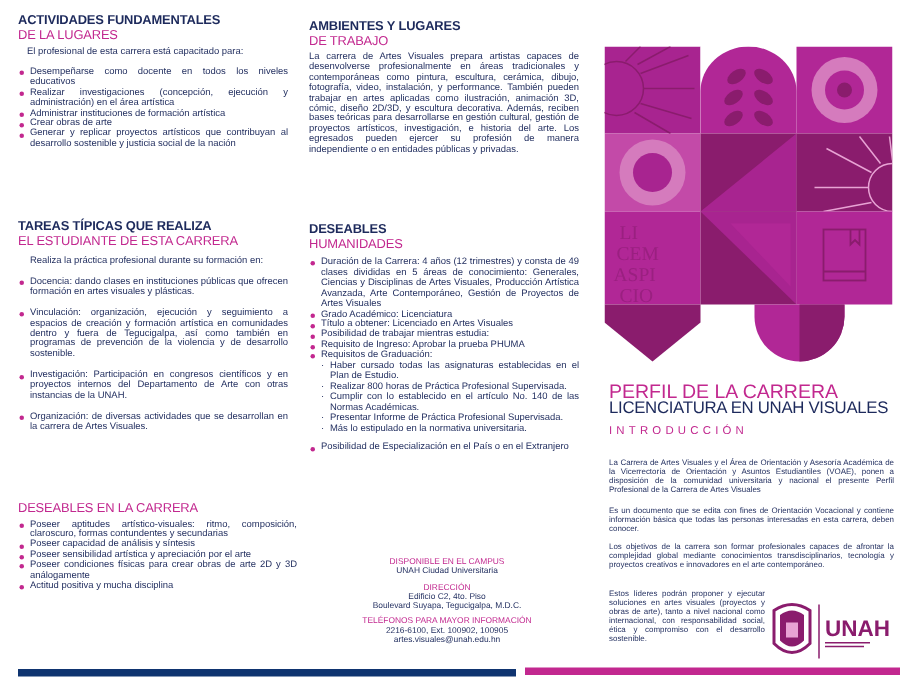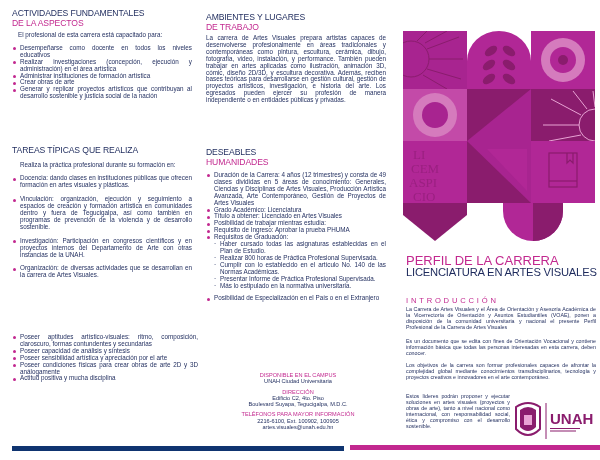--- a/index.html
+++ b/index.html
@@ -2,72 +2,74 @@
 <html><head>
 <meta charset="utf-8">
 <style>
 *{box-sizing:border-box;margin:0;padding:0}
 html,body{width:600px;height:460px;background:#fff;overflow:hidden}
 body{position:relative;font-family:"Liberation Sans",sans-serif;color:#1d2a5c}
 .col{position:absolute;top:0;height:460px}
 .c1{left:0;width:198px}
 .c2{left:198px;width:200px}
 .c3{left:398px;width:202px}
-.h1{font-size:8.6px;font-weight:normal;color:#1d2a5c;line-height:9.5px;letter-spacing:-0.1px}
+.h1{font-size:8.6px;font-weight:bold;color:#1d2a5c;line-height:9.5px;letter-spacing:-0.1px}
 .h2{font-size:8.6px;color:#c2288f;line-height:9.5px;letter-spacing:-0.1px}
 .p{font-size:6.3px;line-height:6.9px;text-align:justify;color:#1d2a5c}
 ul.b{list-style:none}
 ul.b li{position:relative;padding-left:8px;font-size:6.3px;line-height:6.9px;text-align:justify;color:#1d2a5c}
 ul.b li::before{content:"";position:absolute;left:1px;top:2.3px;width:3px;height:3px;background:#c2288f;border-radius:50%}
 ul.s{list-style:none;margin-left:8px}
 ul.s li{position:relative;padding-left:6px;font-size:6.3px;line-height:6.9px;text-align:justify}
 ul.s li::before{content:"·";position:absolute;left:0;top:0;color:#1d2a5c}
 .sec{position:absolute}
 .contact{position:absolute;text-align:center;font-size:5.6px;line-height:6.3px}
 .contact .lab{color:#c2288f}
 .contact .val{color:#1d2a5c}
 .bar-navy{position:absolute;left:12px;top:446px;width:332px;height:5px;background:#0f3470}
 .bar-pink{position:absolute;left:350px;top:445px;width:250px;height:5px;background:#c2288f}
 .fac{position:absolute;left:5px;top:13px;font-size:7.4px;letter-spacing:2.4px;color:#c2288f;line-height:8.6px}
 .art{position:absolute;left:5px;top:31px;width:192px;height:215px}
 .perfil{position:absolute;left:8px;top:253px;font-size:13px;color:#c2288f}
 .lic{position:absolute;left:8px;top:266px;font-size:11.2px;color:#1d2a5c;letter-spacing:-0.2px}
-.intro{position:absolute;left:8px;top:296px;font-size:7.6px;letter-spacing:2.8px;color:#c2288f}
+.intro{position:absolute;left:8px;top:282px;font-size:7.6px;letter-spacing:2.8px;color:#c2288f}
 .ptxt{position:absolute;font-size:5.3px;line-height:6.1px;text-align:justify;color:#1d2a5c}
 .logo{position:absolute;left:116px;top:401px;width:84px;height:40px}
 </style>
 </head>
 <body>
 
 <div class="col c1">
   <div class="sec" style="left:12px;top:9px;width:180px">
     <div class="h1">ACTIVIDADES FUNDAMENTALES</div>
-    <div class="h2">DE LA ASPECTOS</div>
+    <div class="h2">DE LA LUGARES</div>
     <div class="p" style="margin:4px 0 6px 6px">El profesional de esta carrera está capacitado para:</div>
     <ul class="b">
       <li>Desempeñarse como docente en todos los niveles educativos</li>
       <li>Realizar investigaciones (concepción, ejecución y administración) en el área artística</li>
       <li>Administrar instituciones de formación artística</li>
       <li>Crear obras de arte</li>
       <li>Generar y replicar proyectos artísticos que contribuyan al desarrollo sostenible y justicia social de la nación</li>
     </ul>
   </div>
 
   <div class="sec" style="left:12px;top:146px;width:180px">
     <div class="h1">TAREAS TÍPICAS QUE REALIZA</div>
+    <div class="h2">EL ESTUDIANTE DE ESTA CARRERA</div>
     <div class="p" style="margin:6px 0 7px 8px">Realiza la práctica profesional durante su formación en:</div>
     <ul class="b">
       <li style="margin-bottom:7px">Docencia: dando clases en instituciones públicas que ofrecen formación en artes visuales y plásticas.</li>
       <li style="margin-bottom:7px">Vinculación: organización, ejecución y seguimiento a espacios de creación y formación artística en comunidades dentro y fuera de Tegucigalpa, así como también en programas de prevención de la violencia y de desarrollo sostenible.</li>
       <li style="margin-bottom:7px">Investigación: Participación en congresos científicos y en proyectos internos del Departamento de Arte con otras instancias de la UNAH.</li>
       <li>Organización: de diversas actividades que se desarrollan en la carrera de Artes Visuales.</li>
     </ul>
   </div>
 
   <div class="sec" style="left:12px;top:334px;width:186px">
+    <div class="h2" style="margin-bottom:3px">DESEABLES EN LA CARRERA</div>
     <ul class="b">
       <li>Poseer aptitudes artístico-visuales: ritmo, composición, claroscuro, formas contundentes y secundarias</li>
       <li>Poseer capacidad de análisis y síntesis</li>
       <li>Poseer sensibilidad artística y apreciación por el arte</li>
       <li>Poseer condiciones físicas para crear obras de arte 2D y 3D análogamente</li>
       <li>Actitud positiva y mucha disciplina</li>
     </ul>
   </div>
 </div>
 
@@ -173,21 +175,21 @@
       <line x1="146" y1="150" x2="174" y2="150"></line>
       <path d="M164 122 V132 L167 129 L170 132 V122"></path>
     </g>
 
     <polygon points="0,172 64,172 64,184 32,210 0,184" fill="#8a1c6d"></polygon>
     <path d="M100 172 H160 V180 A30 30 0 0 1 100 180 Z" fill="#b12796"></path>
     <path d="M130 172 H160 V180 A30 30 0 0 1 130 210 Z" fill="#8a1c6d"></path>
   </svg>
 
   <div class="perfil">PERFIL DE LA CARRERA</div>
-  <div class="lic">LICENCIATURA EN ARTES VISUALES</div>
+  <div class="lic">LICENCIATURA EN UNAH VISUALES</div>
   <div class="intro">INTRODUCCIÓN</div>
 
   <div class="ptxt" style="left:8px;top:306px;width:190px">La Carrera de Artes Visuales y el Área de Orientación y Asesoría Académica de la Vicerrectoría de Orientación y Asuntos Estudiantiles (VOAE), ponen a disposición de la comunidad universitaria y nacional el presente Perfil Profesional de la Carrera de Artes Visuales</div>
   <div class="ptxt" style="left:8px;top:338px;width:190px">Es un documento que se edita con fines de Orientación Vocacional y contiene información básica que todas las personas interesadas en esta carrera, deben conocer.</div>
   <div class="ptxt" style="left:8px;top:362px;width:190px">Los objetivos de la carrera son formar profesionales capaces de afrontar la complejidad global mediante conocimientos transdisciplinarios, tecnología y proyectos creativos e innovadores en el arte contemporáneo.</div>
   <div class="ptxt" style="left:8px;top:393px;width:104px">Estos líderes podrán proponer y ejecutar soluciones en artes visuales (proyectos y obras de arte), tanto a nivel nacional como internacional, con responsabilidad social, ética y compromiso con el desarrollo sostenible.</div>
 
   <div class="logo">
     <svg width="84" height="40" viewBox="0 0 84 40">
       <path d="M2 6 Q14 -2 26 6 V28 Q14 40 2 28 Z" fill="#fff" stroke="#8a1c6d" stroke-width="2"></path>

